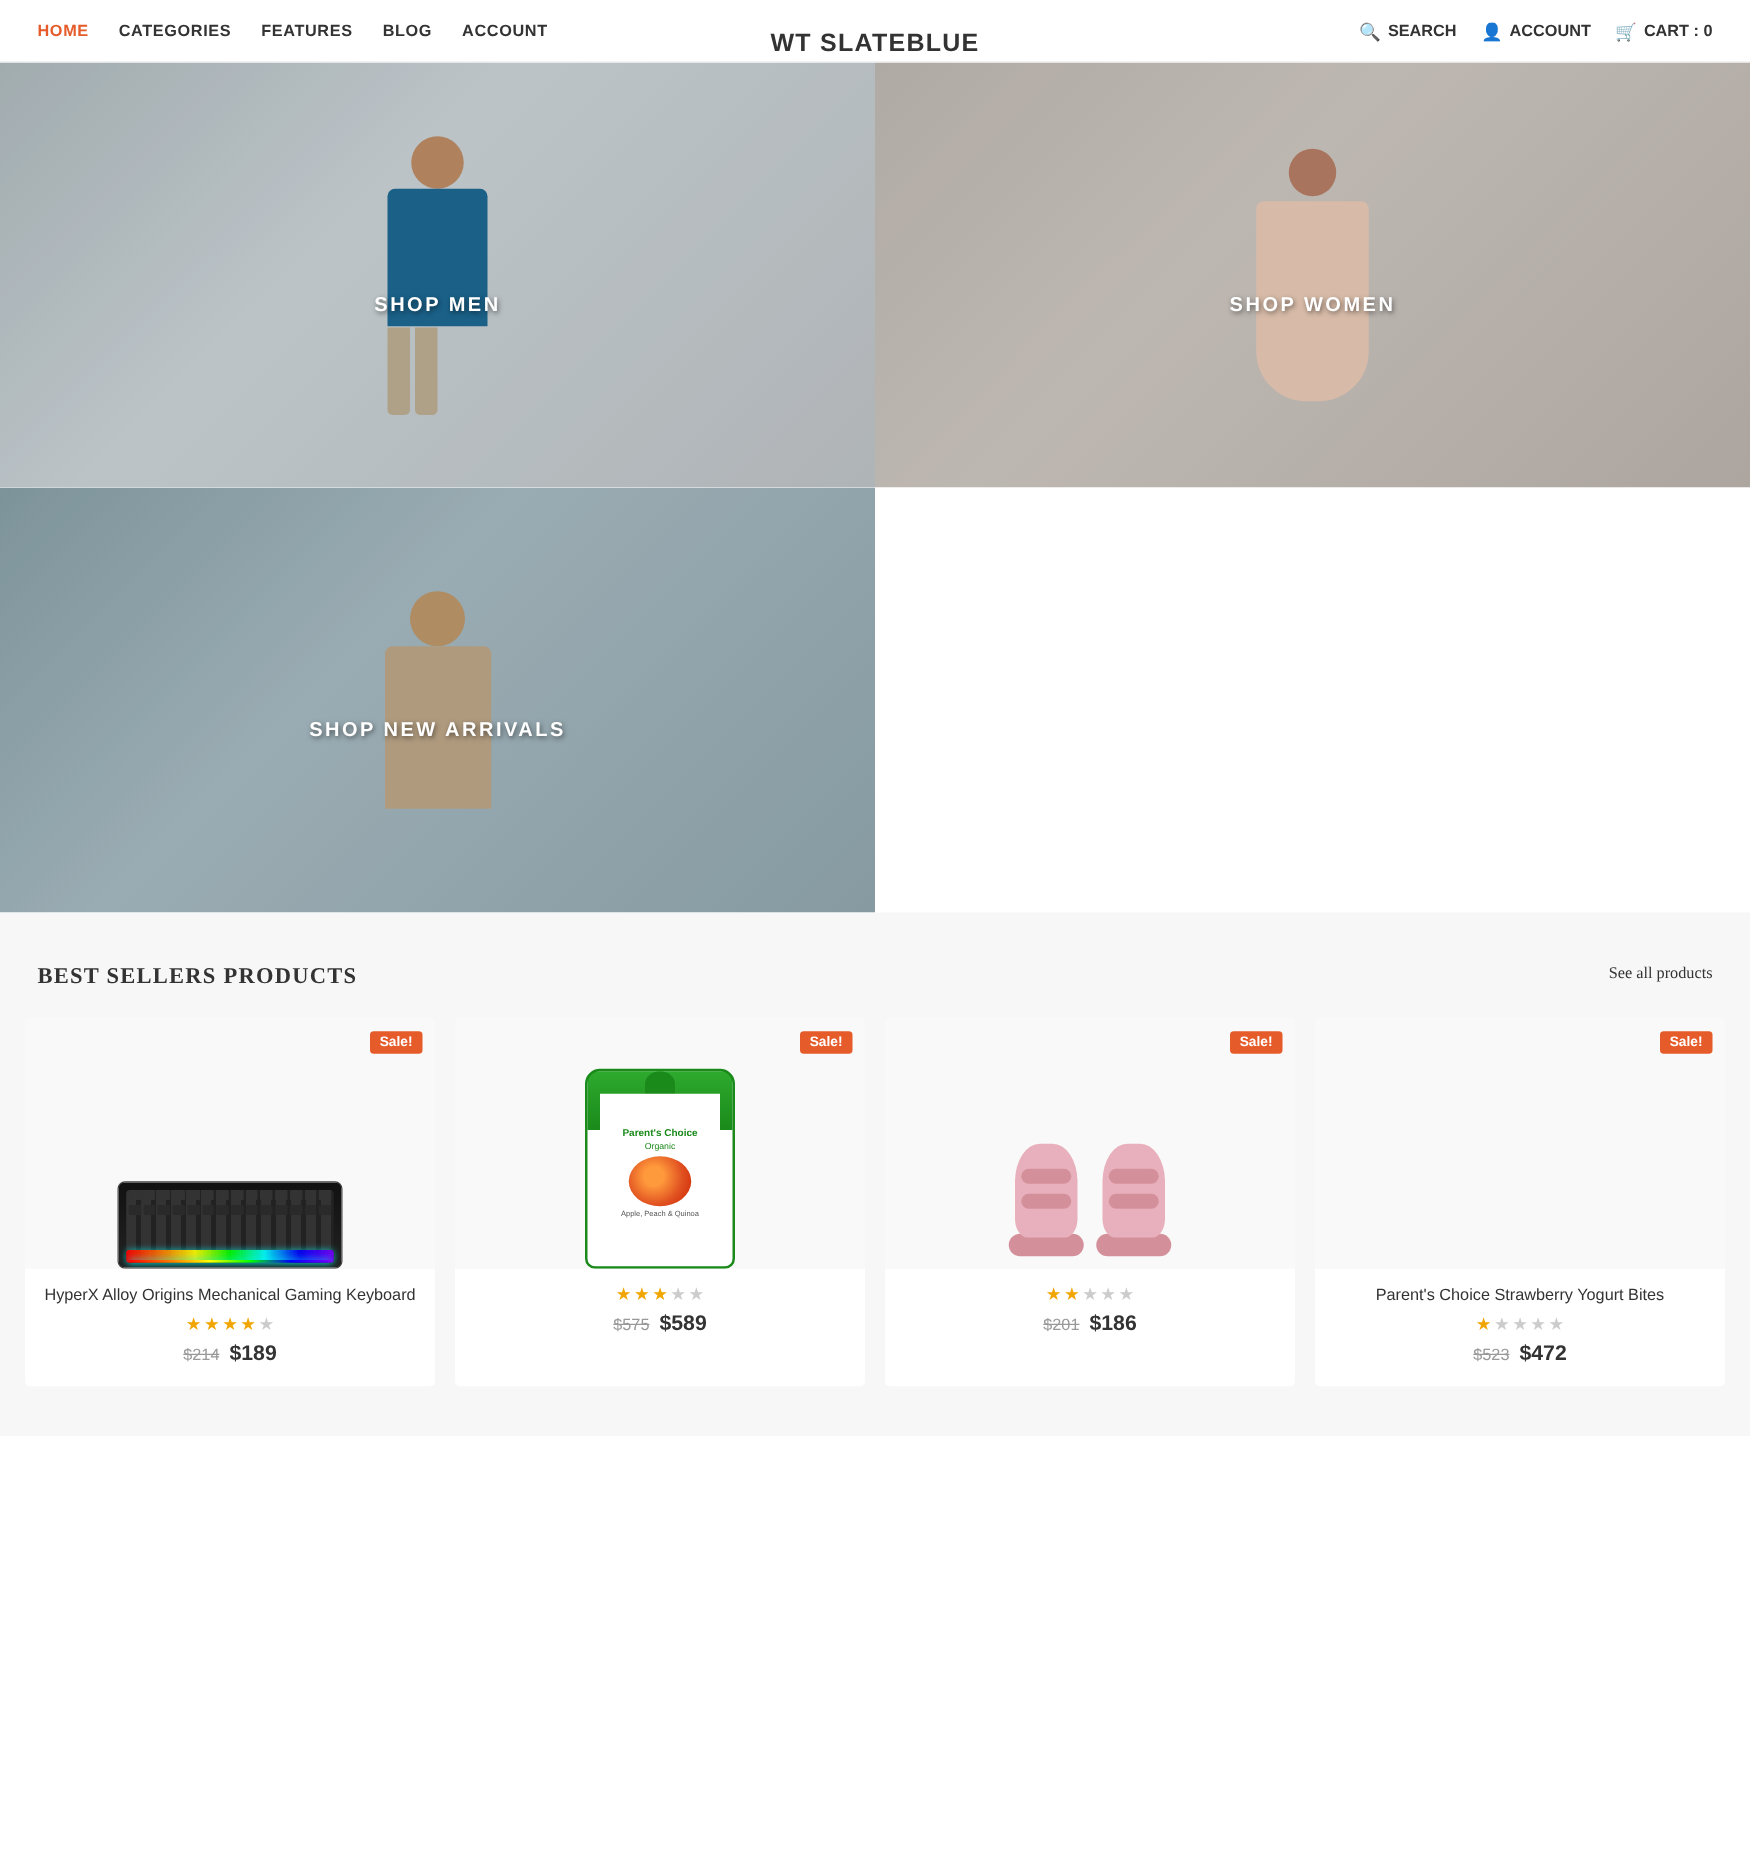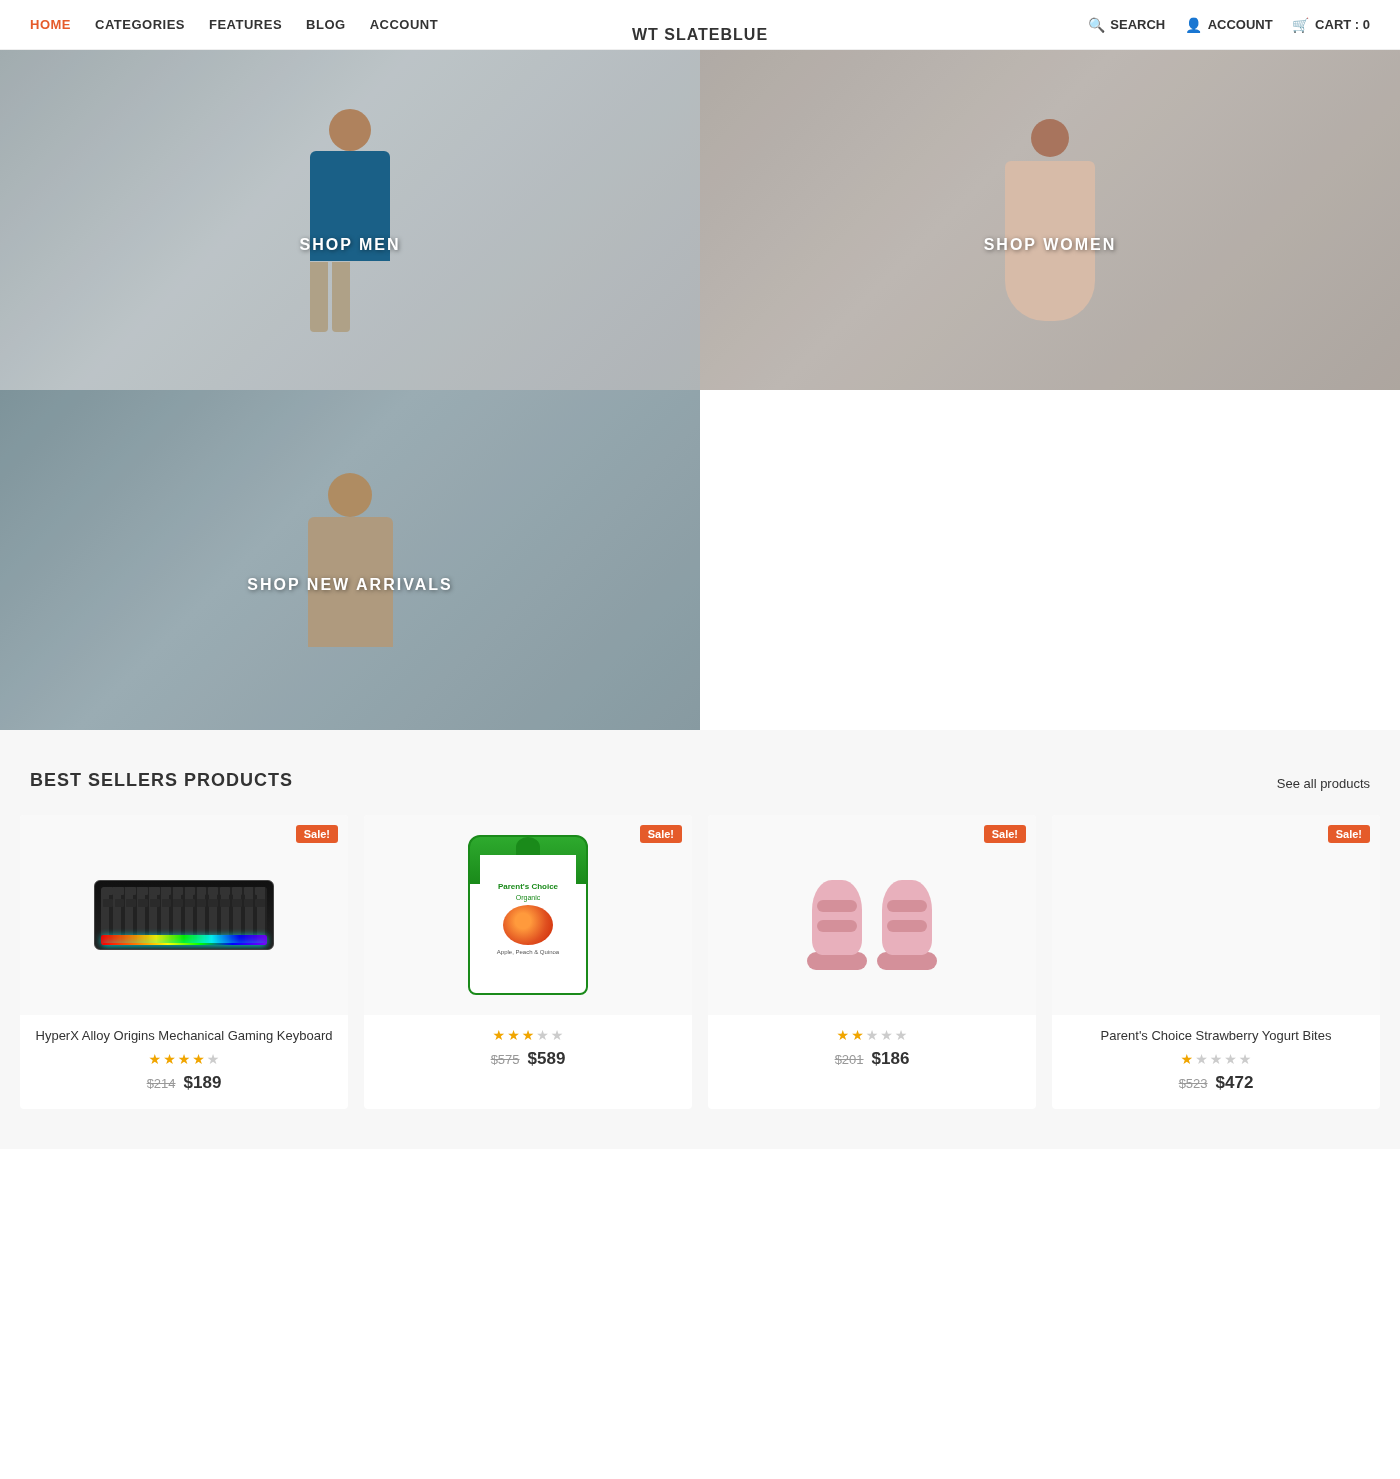--- a/index.html
+++ b/index.html
@@ -26,21 +26,21 @@
       font-size: 13px;
       font-weight: 600;
       letter-spacing: 0.5px;
       color: #333;
     }
     .nav-left a.active { color: #e55b2a; }
     .site-title {
       position: absolute;
       left: 50%;
       transform: translateX(-50%);
-      font-size: 16px;
+      font-size: 20px;
       font-weight: 700;
       letter-spacing: 1px;
       color: #333;
       margin-top: 21px;
     }
     .nav-right {
       display: flex;
       align-items: center;
       gap: 20px;
     }
@@ -102,24 +102,25 @@
       white-space: nowrap;
     }
 
     
     .products-section {
       padding: 40px 20px;
       background: #f7f7f7;
     }
     .products-header {
       display: flex;
-      align-items: flex-end;
+      align-items: flex-start;
       justify-content: space-between;
       margin-bottom: 24px;
       padding: 0 10px;
+      font-family: Liberation Serif, serif;
     }
     .products-title {
       font-size: 18px;
       font-weight: 700;
       letter-spacing: 1px;
       color: #333;
     }
     .see-all-link {
       font-size: 13px;
       color: #333;
@@ -136,21 +137,21 @@
       border-radius: 4px;
       overflow: hidden;
       padding-bottom: 16px;
       position: relative;
       cursor: pointer;
     }
     .product-image-area {
       width: 100%;
       height: 200px;
       display: flex;
-      align-items: center;
+      align-items: flex-end;
       justify-content: center;
       background: #f9f9f9;
       position: relative;
       overflow: hidden;
     }
     .sale-badge {
       position: absolute;
       top: 10px;
       right: 10px;
       background: #e55b2a;

